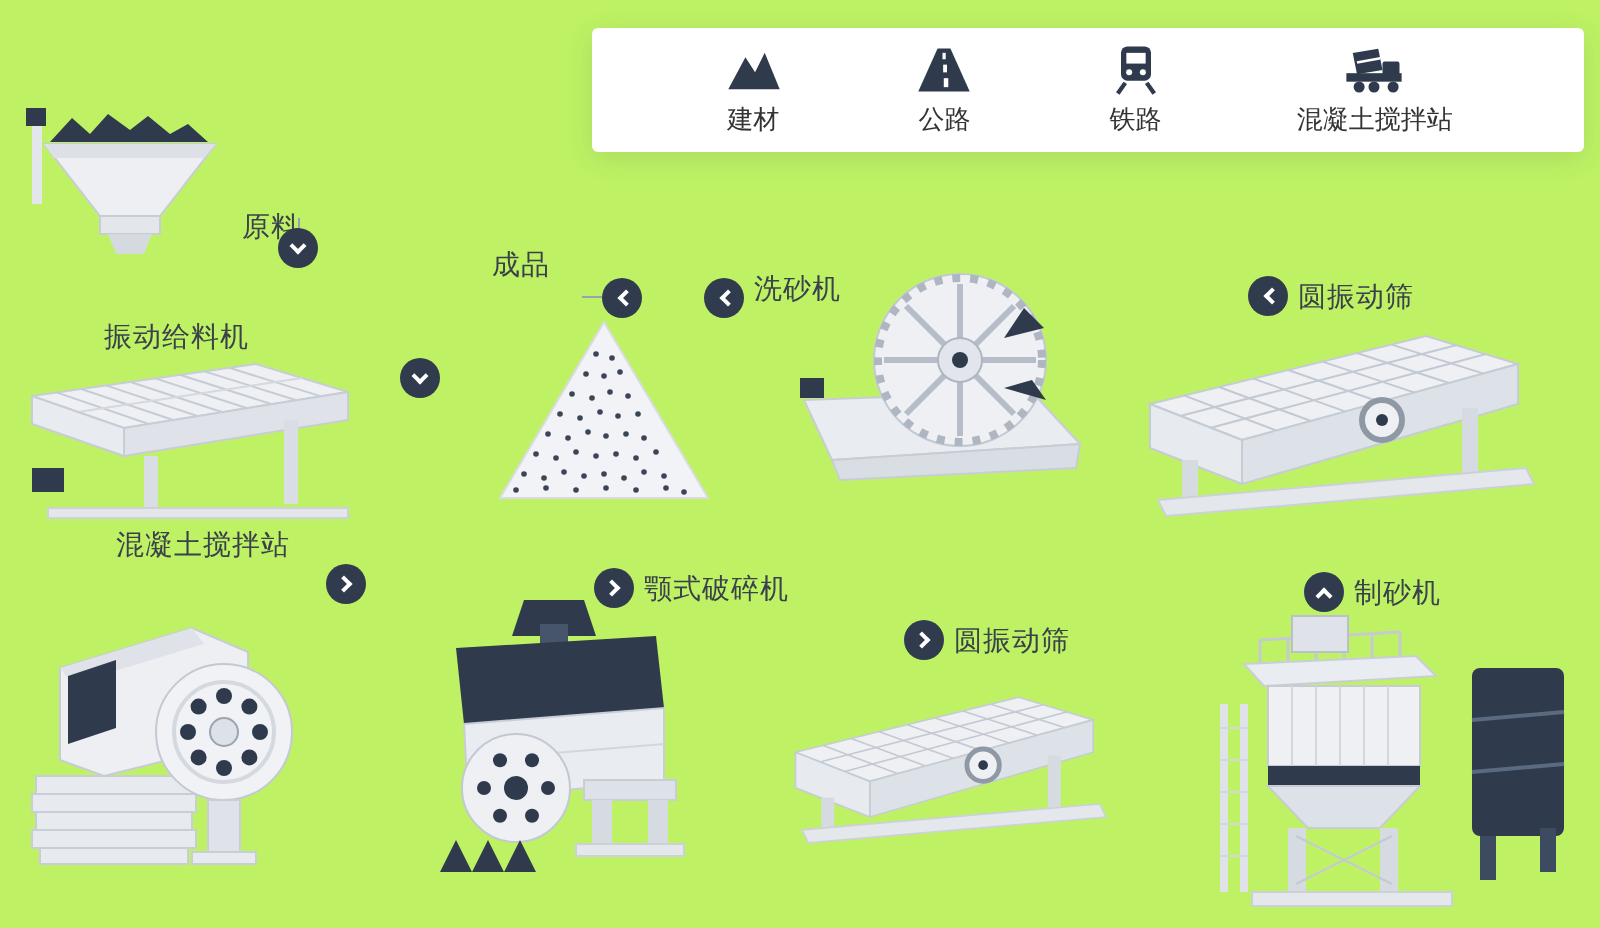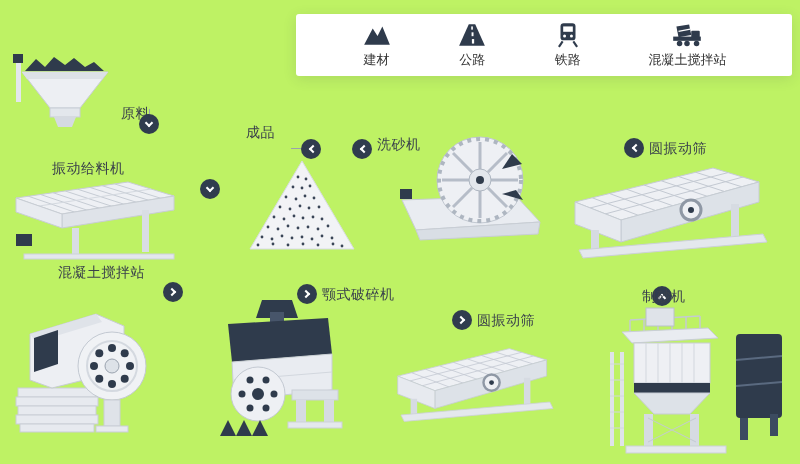--- a/index.html
+++ b/index.html
@@ -56,21 +56,21 @@
 
   .pos-impact-badge{left:297px;top:284px}
   .pos-impact-label{left:322px;top:286px}
   .pos-impact{left:200px;top:298px}
 
   .pos-screenbot-badge{left:452px;top:310px}
   .pos-screenbot-label{left:477px;top:312px}
   .pos-screenbot{left:388px;top:340px}
 
   .pos-sandmaker-badge{left:652px;top:286px}
-  .pos-sandmaker-label{left:642px;top:288px}
+  .pos-sandmaker-label{left:677px;top:288px}
   .pos-sandmaker{left:586px;top:302px}
 </style>
 </head>
 <body>
 
 <div class="stage">
 
   <div class="legend">
     <div class="legend-item">
       <svg width="30" height="26" viewBox="0 0 28 24">

